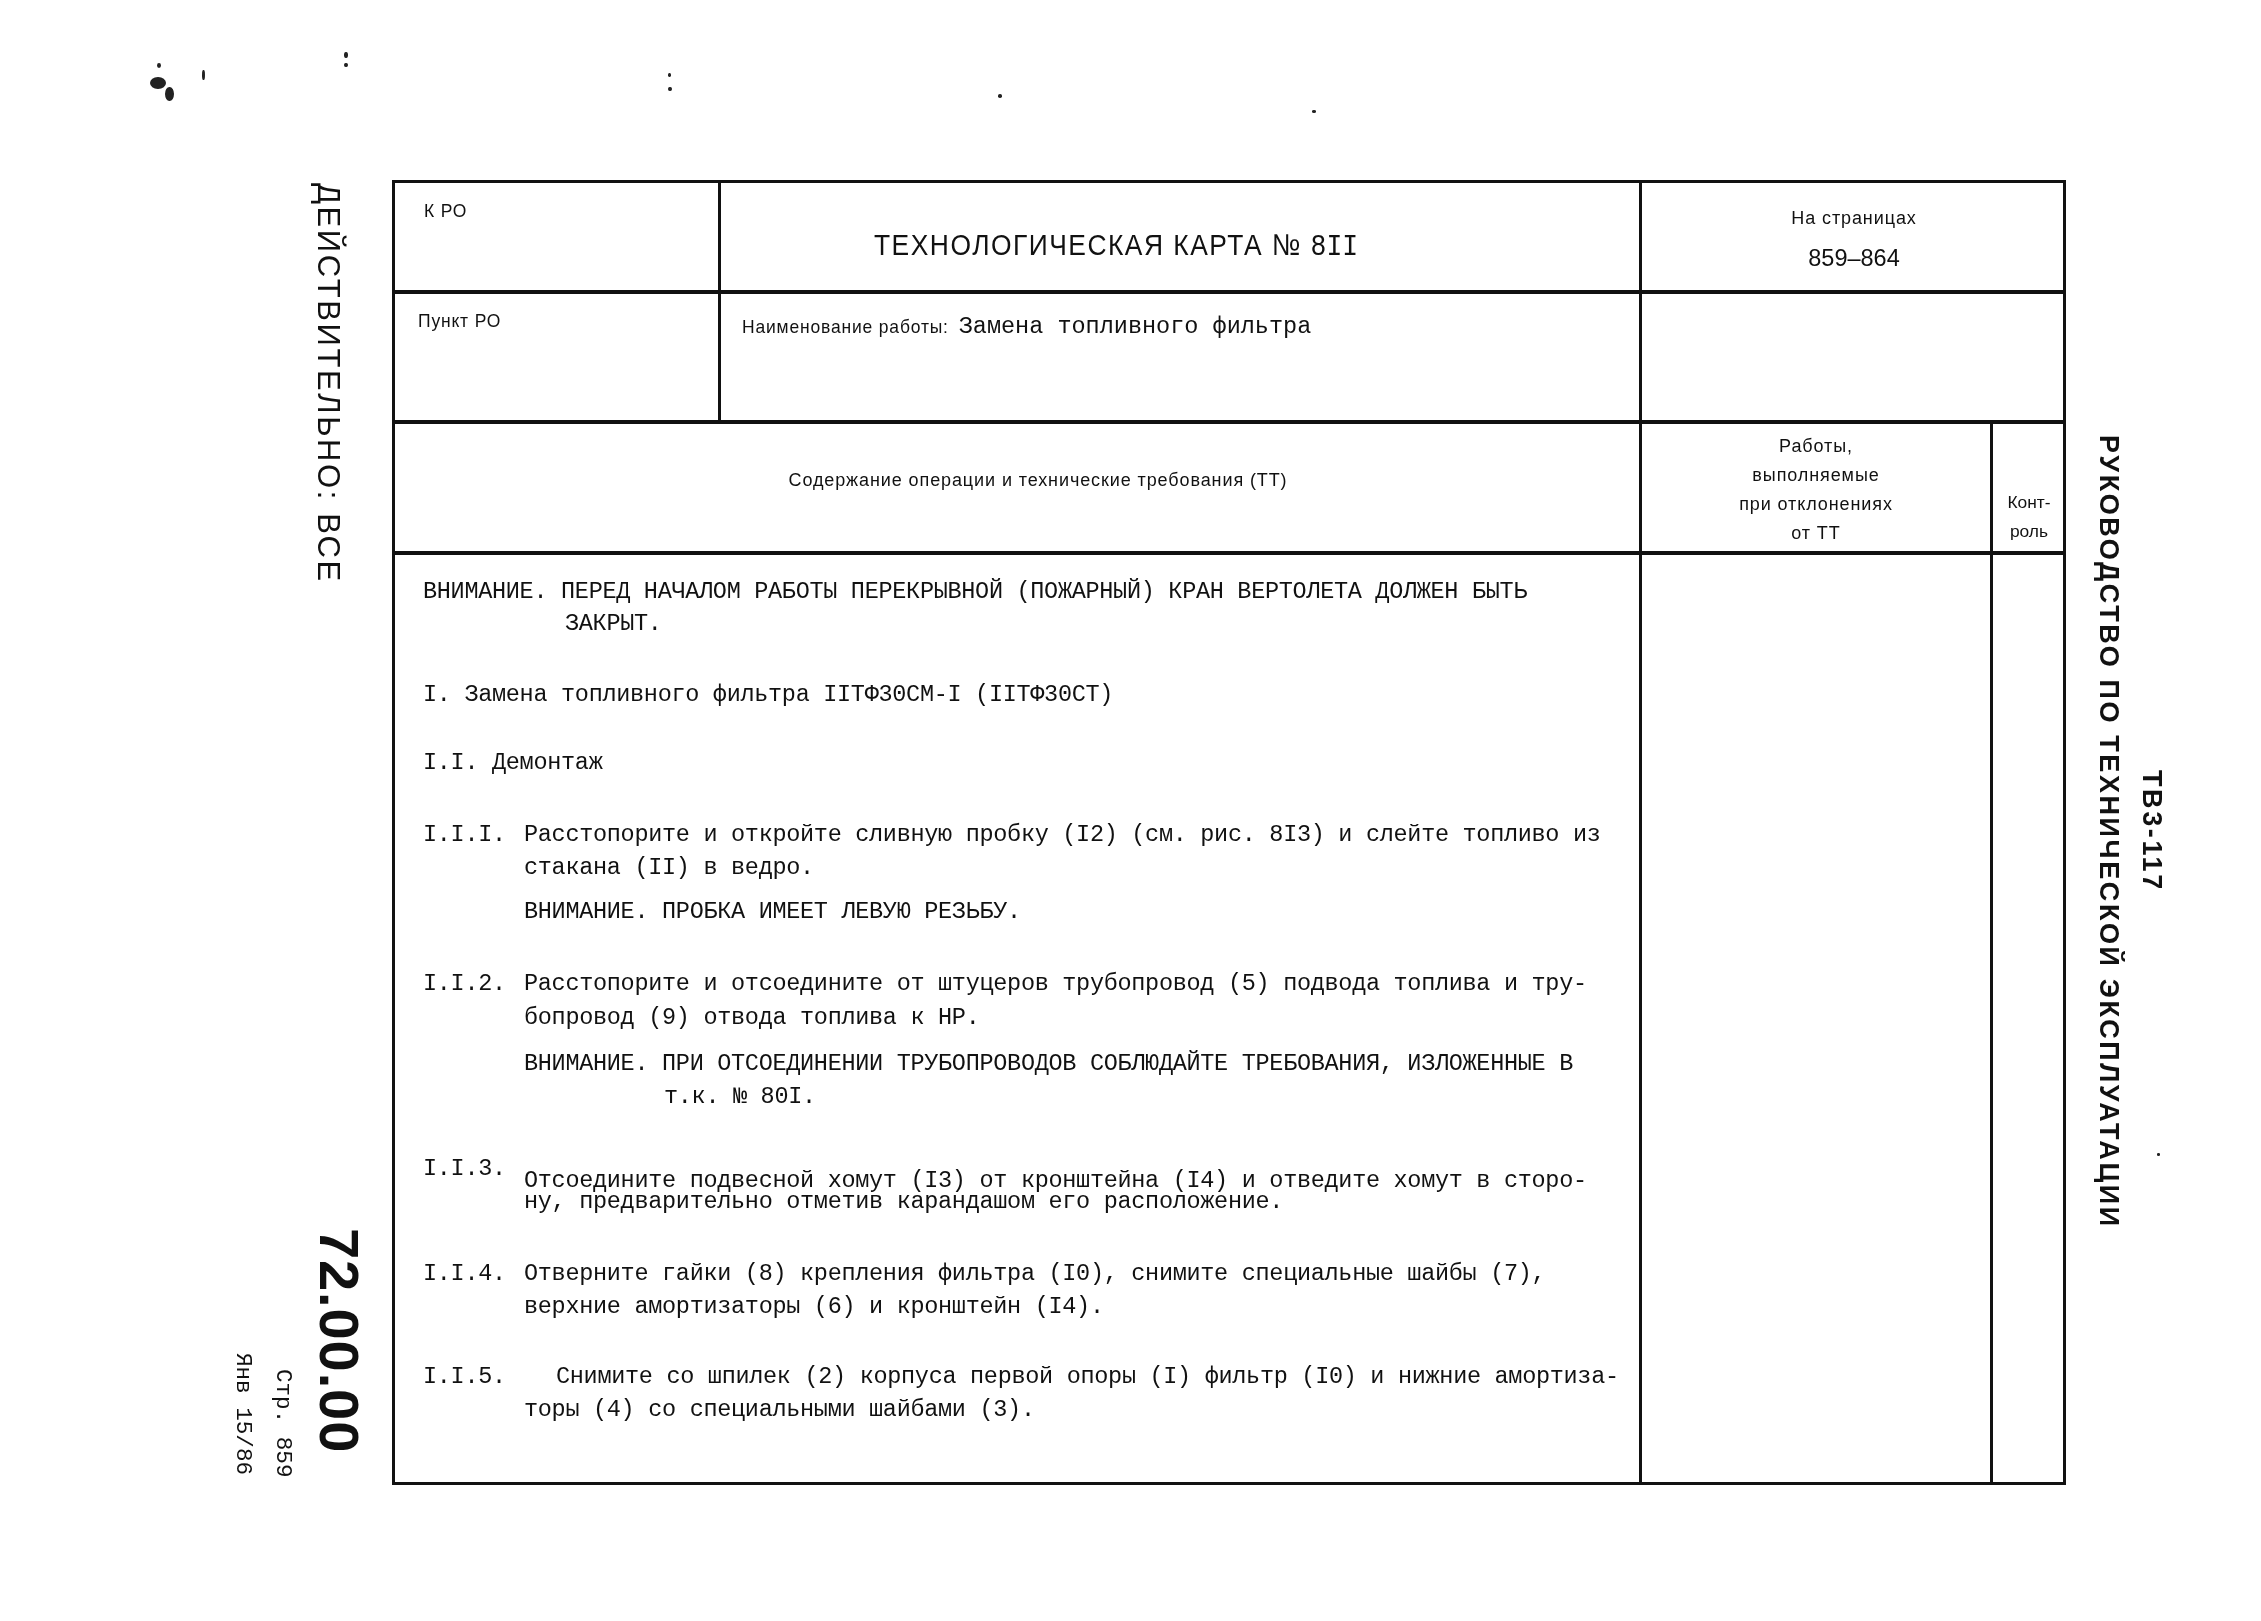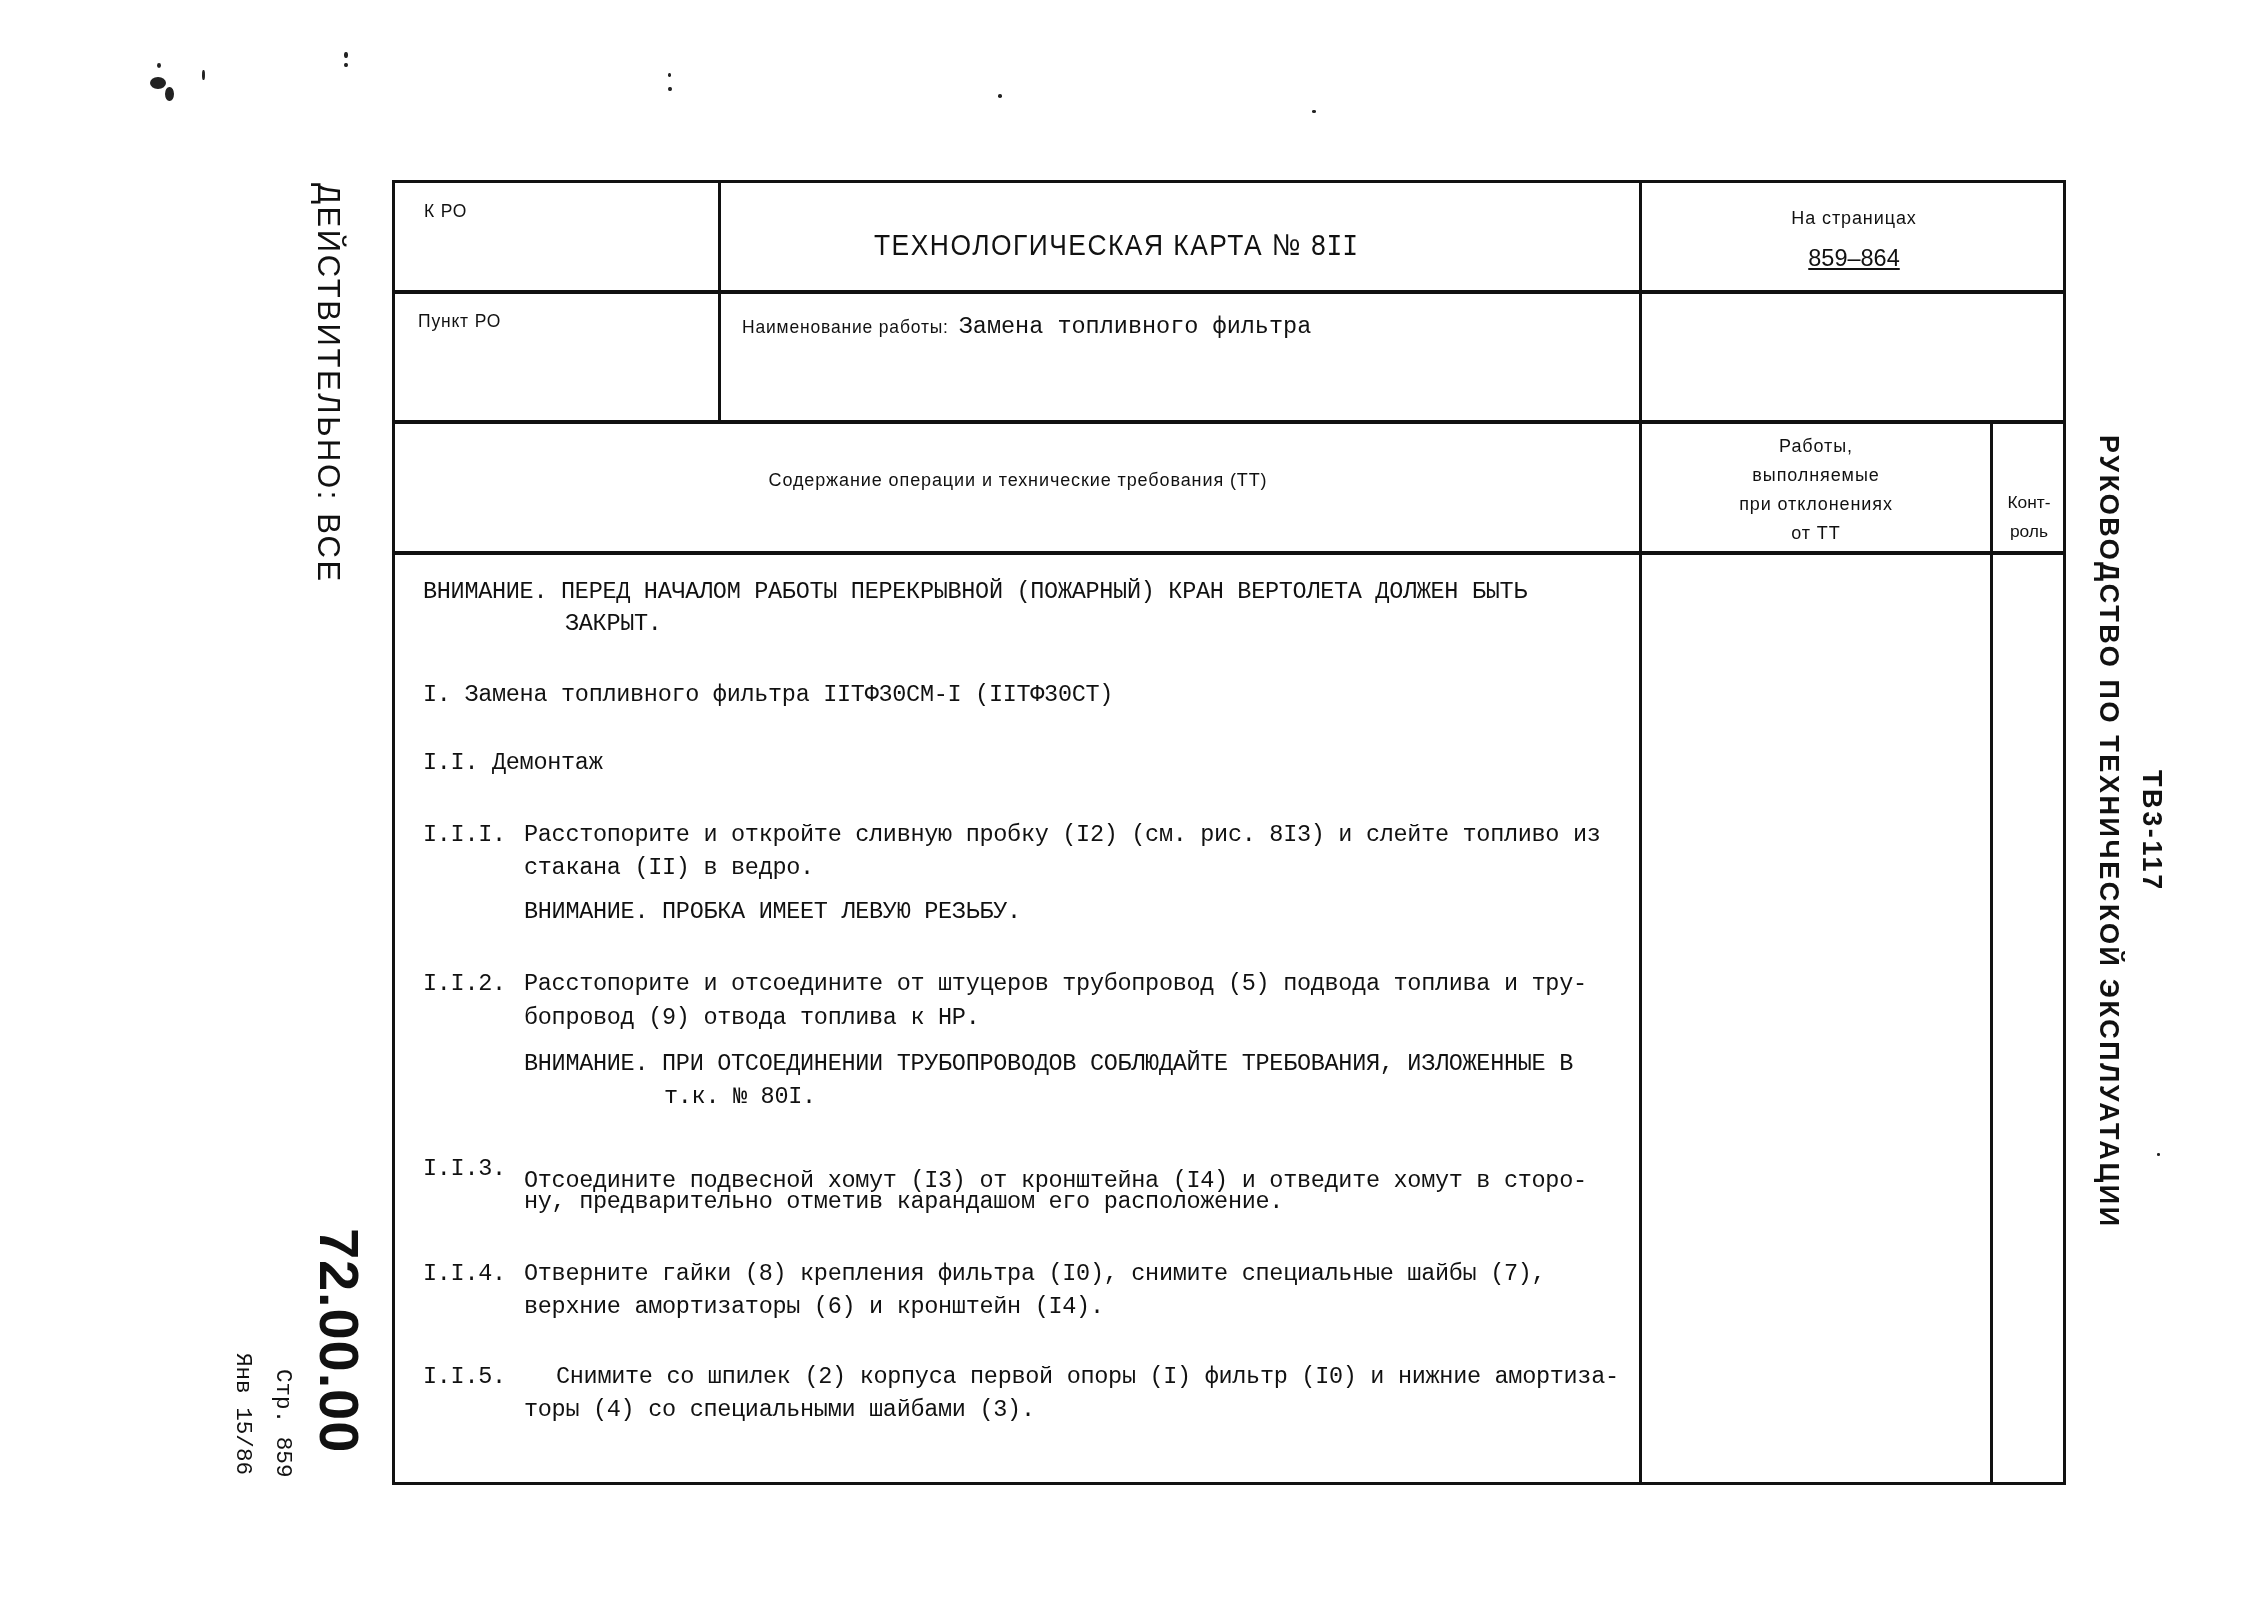--- a/index.html
+++ b/index.html
@@ -148,29 +148,29 @@
 <div class="vline" style="left:718px; top:180px; height:242px;"></div>
 <div class="vline" style="left:1639px; top:180px; height:1305px;"></div>
 <div class="vline" style="left:1990px; top:422px; height:1063px;"></div>
 
 <div class="abs sans-sm" style="left:424px; top:200px;">К РО</div>
 <div class="abs title" style="left:874px; top:228px;">
   <span>ТЕХНОЛОГИЧЕСКАЯ КАРТА №</span>
   <span class="num">8II</span>
 </div>
 <div class="abs center-block" style="left:1642px; top:204px; width:424px;">На страницах</div>
-<div class="abs pages-num" style="left:1642px; top:245px; width:424px;text-decoration:underline;">859–864</div>
+<div class="abs pages-num" style="left:1642px; top:245px; width:424px;">859–864</div>
 
 <div class="abs sans-sm" style="left:418px; top:310px;">Пункт РО</div>
 <div class="abs" style="left:742px; top:310px; white-space:nowrap;">
   <span class="sans-sm" style="display:inline-block;">Наименование работы:</span>
   <span class="typewriter" style="margin-left:-12px;">Замена топливного фильтра</span>
 </div>
 
-<div class="abs center-block" style="left:396px; top:466px; width:1244px;">Содержание операции и технические требования (ТТ)</div>
+<div class="abs center-block" style="left:396px; top:466px; width:1244px;padding-left:20px;">Содержание операции и технические требования (ТТ)</div>
 <div class="abs center-block" style="left:1642px; top:432px; width:348px;">
   <div>Работы,</div>
   <div>выполняемые</div>
   <div>при отклонениях</div>
   <div>от ТТ</div>
 </div>
 <div class="abs center-block" style="left:1992px; top:459px; width:74px; font-size:17.4px; letter-spacing:0;margin-top:29px;">
   <div>Конт-</div>
   <div>роль</div>
 </div>

